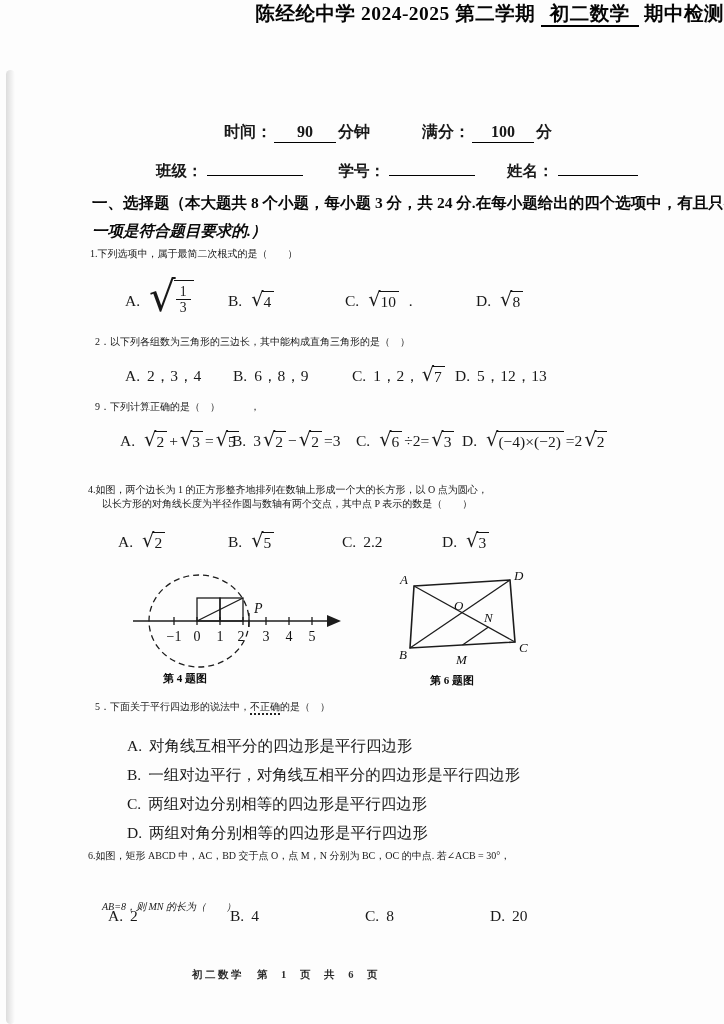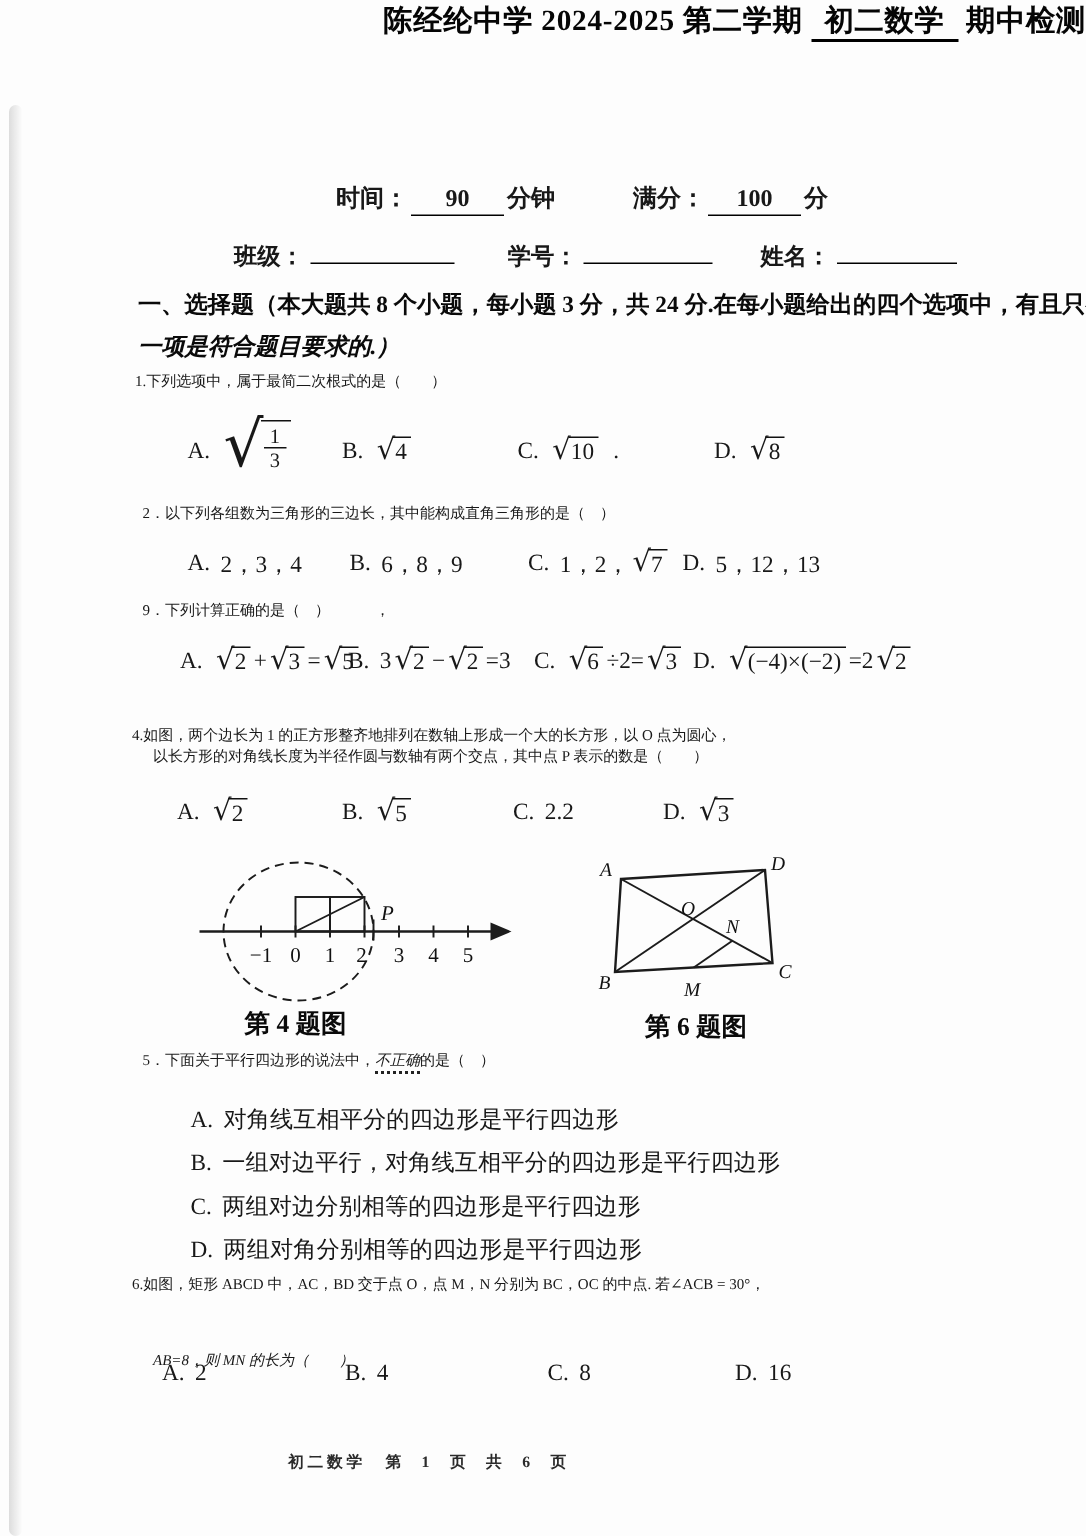--- a/index.html
+++ b/index.html
@@ -26,36 +26,36 @@
     font-weight:bold;
   }
   .meta-gap { display:inline-block; width:52px; }
   .fields-line { left:156px; top:159px; font-size:15.5px; font-weight:bold; }
   .blank { display:inline-block; height:1.05em; border-bottom:1.8px solid #000; vertical-align:baseline; margin:0 4px; }
   .blank.w1 { width:96px; } .blank.w2 { width:86px; } .blank.w3 { width:80px; }
   .fgap1 { display:inline-block; width:32px; }
   .fgap2 { display:inline-block; width:28px; }
   .heading { font-size:15.5px; font-weight:bold; color:#0a0a0a; }
   .stem { font-size:10px; }
-  .emph { border-bottom:2.5px dotted #222; padding-bottom:1px;font-style:italic; }
+  .emph { border-bottom:2.5px dotted #222; padding-bottom:1px; }
   .stem-tail { margin-left:30px; }
   .optrow { position:absolute; left:0; width:724px; }
   .opt { position:absolute; display:inline-flex; align-items:center; font-size:15.5px; }
   .opt-label { margin-right:7px; }
   .math { display:inline-flex; align-items:center; }
   .mt { white-space:pre; }
   .sq { display:inline-flex; align-items:flex-start; margin:0 2px; }
   .sq-sym { line-height:1; font-size:1.25em; font-family:"DejaVu Sans",sans-serif; transform:translateY(-0.06em); }
   .sq-rad { border-top:1.5px solid #111; padding:1px 3px 0 2px; margin-left:-2px; line-height:1.15; }
   .sq.big .sq-sym { font-size:2.7em; transform:translateY(-0.1em); }
   .frac { display:inline-flex; flex-direction:column; align-items:center; font-size:0.88em; line-height:1.12; }
   .frac .den { border-top:1.3px solid #111; padding:0 4px; }
   .q5opt { font-size:15.5px; }
   .figure { position:absolute; }
-  .fig-caption { position:absolute; font-size:17px; font-weight:bold; color:#0a0a0a; }
+  .fig-caption { position:absolute; font-size:11px; font-weight:bold; color:#0a0a0a; }
   svg { display:block; }
   svg .stroke { stroke:#1c1c1c; fill:none; stroke-width:1.6; }
   svg .thin { stroke:#1c1c1c; fill:none; stroke-width:1.3; }
   svg text { fill:#111; font-family:"Liberation Serif","DejaVu Serif",serif; }
   svg .it { font-style:italic; }
   .footer {
     left:0; top:968px; width:572px; text-align:center;
     font-size:10.5px; font-weight:bold; letter-spacing:2.5px; word-spacing:6px; color:#2b2b2b;
   }
 </style>
@@ -355,19 +355,19 @@
       </span>
     <span class="opt" style="left:365px; top:0; height:24px;">
         <span class="opt-label">C.</span>
         <span class="math">
           <span class="mt">8</span>
         </span>
       </span>
     <span class="opt" style="left:490px; top:0; height:24px;">
         <span class="opt-label">D.</span>
         <span class="math">
-          <span class="mt">16</span>
+          <span class="mt">20</span>
         </span>
       </span>
   </div>
 
   <div class="abs footer">初二数学　第 1 页 共 6 页</div>
 </div>
 
 </body></html>

